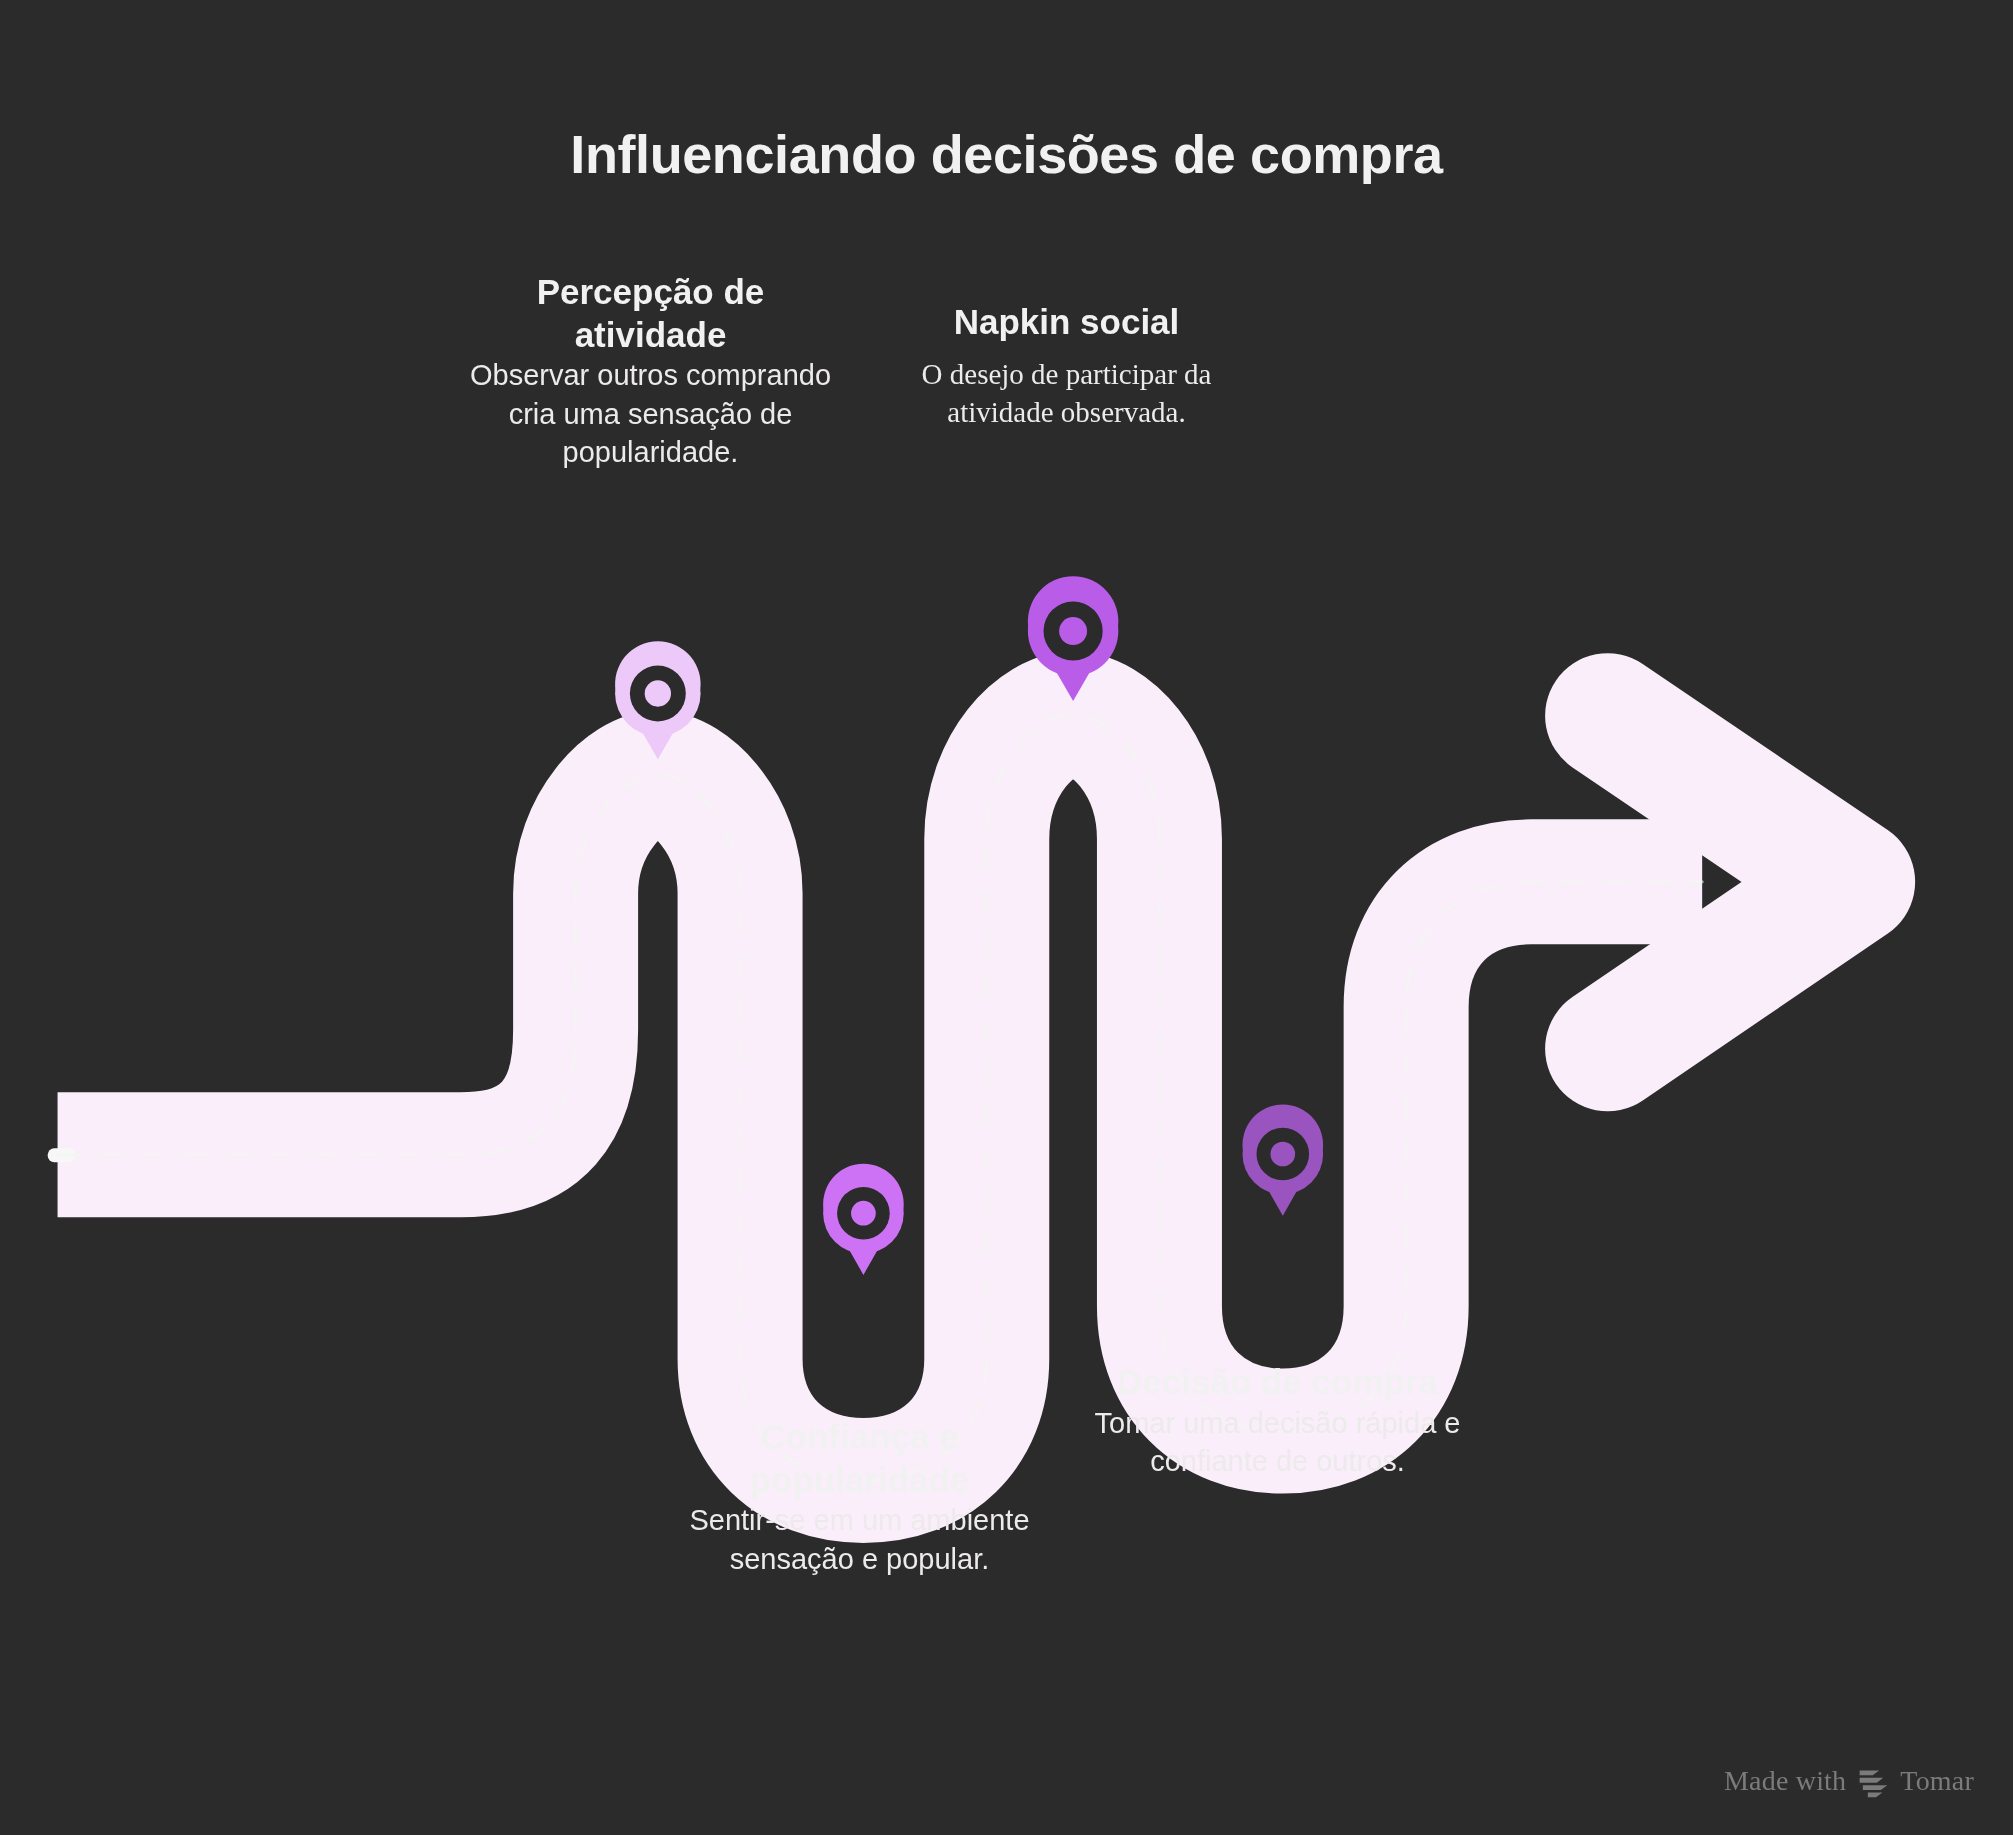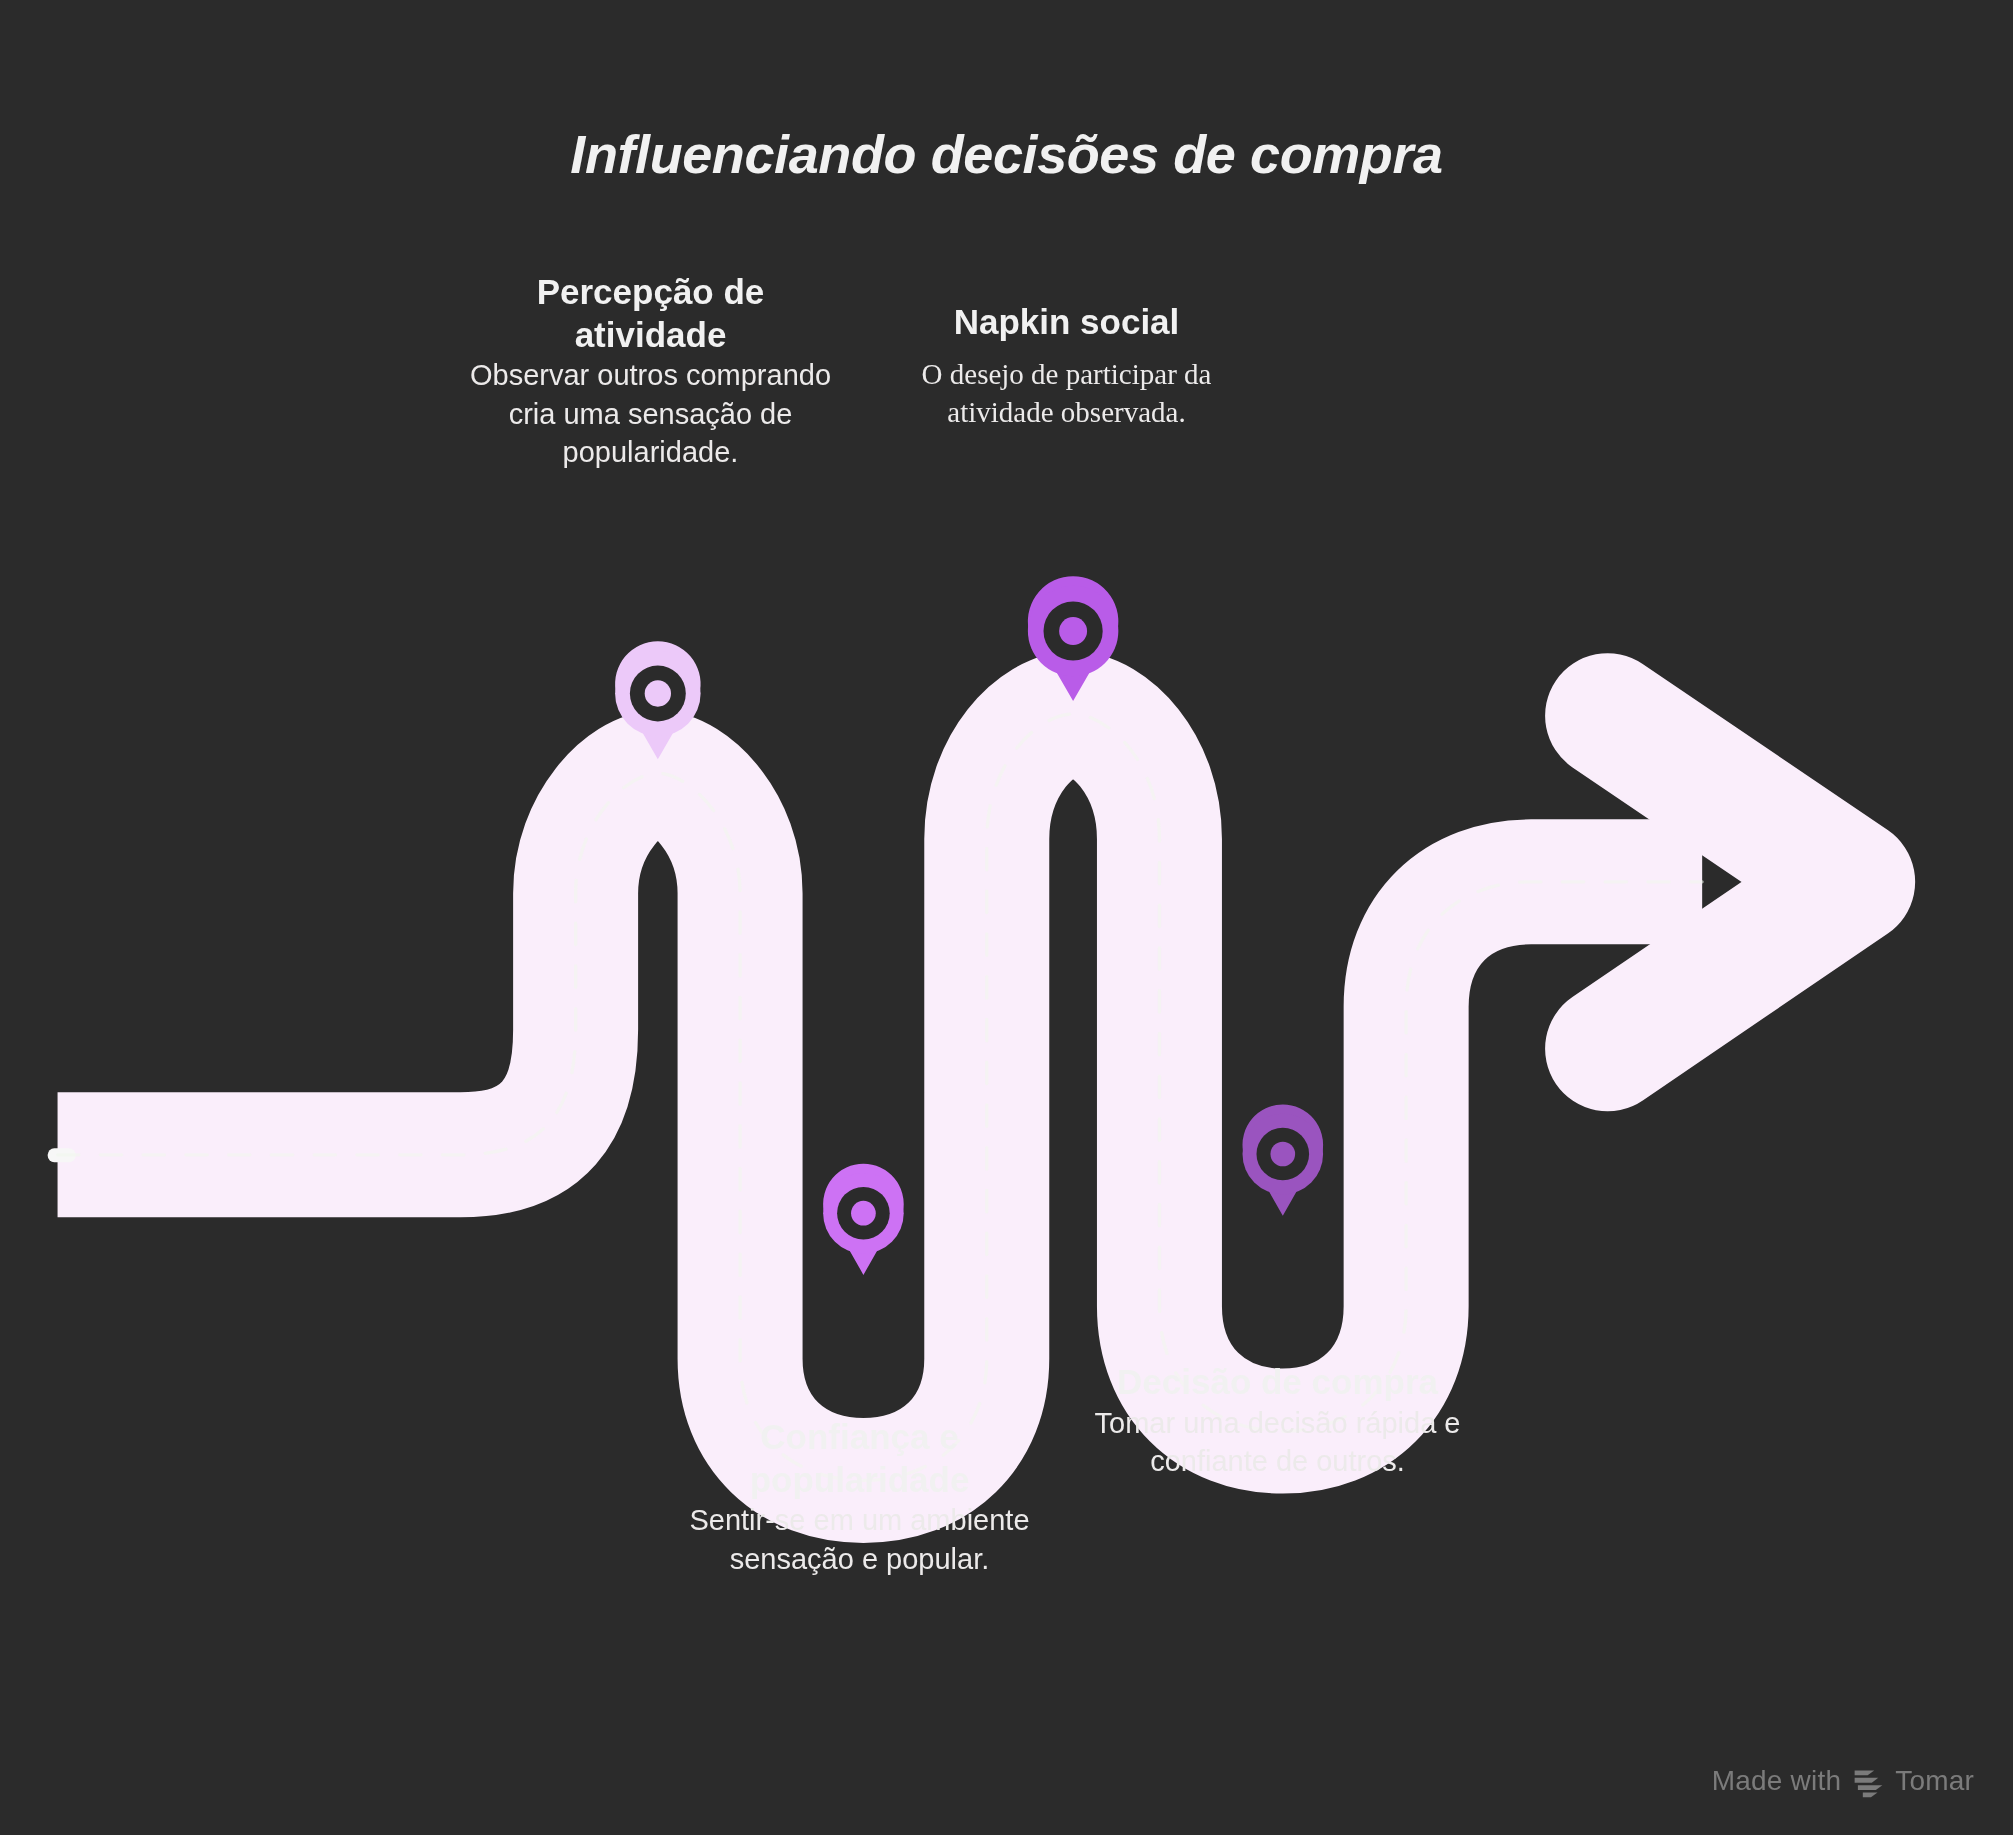--- a/index.html
+++ b/index.html
@@ -27,21 +27,20 @@
     position: absolute;
     left: 0;
     top: 125px;
     width: 2013px;
     text-align: center;
     font-size: 54px;
     font-weight: 700;
     color: #f1f1f1;
     letter-spacing: -0.4px;
     line-height: 1.1;
-    font-style: italic;
   }
 
   
   #flow {
     position: absolute;
     left: 0;
     top: 0;
     width: 2013px;
     height: 1836px;
   }
@@ -78,20 +77,21 @@
     position: absolute;
     right: 39px;
     bottom: 39px;
     display: flex;
     align-items: center;
     gap: 11.5px;
     color: #7b7b7b;
     font-size: 28px;
     font-weight: 400;
     letter-spacing: 0.2px;
+    font-family: Liberation Serif, serif;
   }
   #watermark .wm-logo {
     display: inline-block;
     width: 31px;
     height: 31px;
     position: relative;
     top: 2.5px;
   }
 </style>
 </head>

